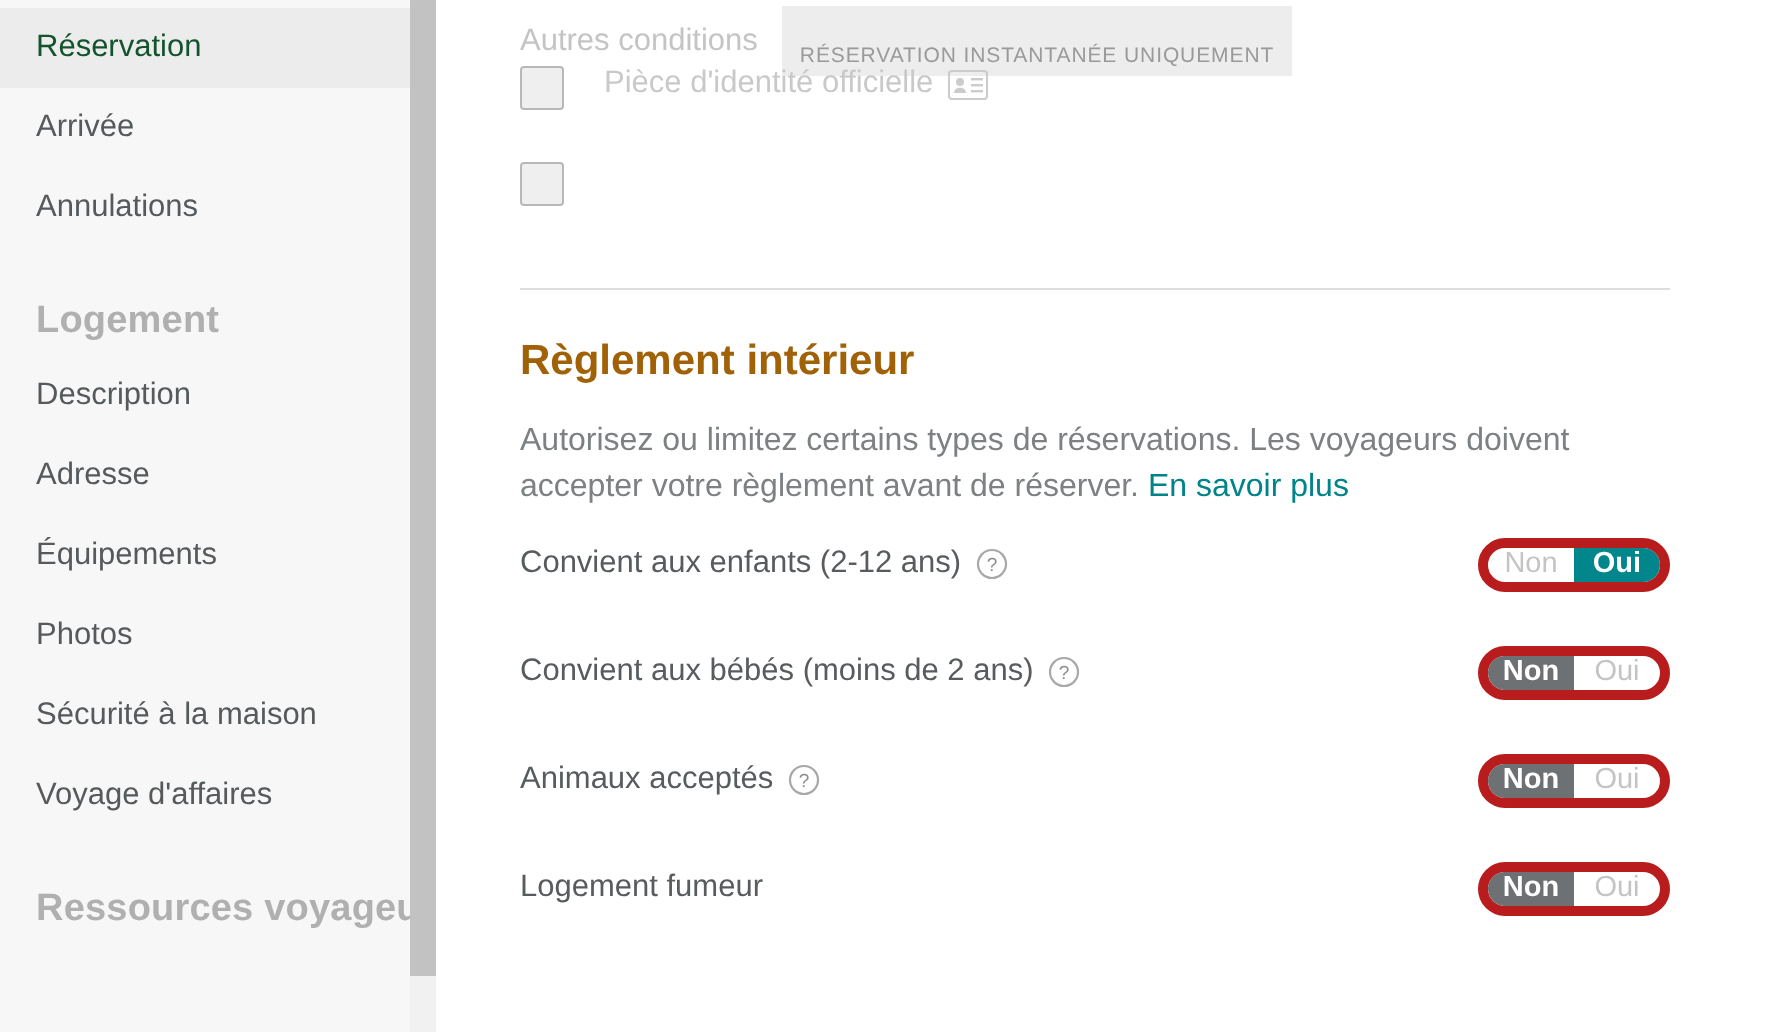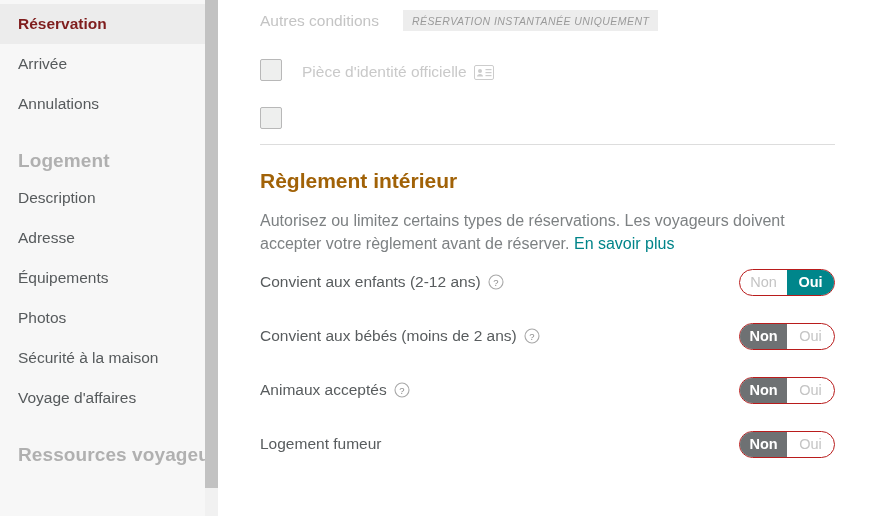--- a/index.html
+++ b/index.html
@@ -33,22 +33,22 @@
     display: flex;
     align-items: center;
     padding-left: 18px;
     font-size: 15.5px;
     color: #565a5c;
     cursor: pointer;
     white-space: nowrap;
   }
   .nav-item.active {
     background: #ececec;
-    color: #7f1d1d;
-    font-weight: bold;
+    color: #14532d;
+    font-weight: normal;
   }
   .nav-section {
     height: 40px;
     display: flex;
     align-items: flex-end;
     padding-left: 18px;
     padding-bottom: 6px;
     font-size: 19px;
     font-weight: bold;
     color: #b0b0b0;
@@ -86,39 +86,38 @@
   
   .cond-header {
     display: flex;
     align-items: center;
     height: 33px;
     padding-top: 8px;
   }
   .cond-title {
     font-size: 15.5px;
     color: #c4c4c4;
-    margin-right: 24px;
+    margin-right: 12px;
     white-space: nowrap;
   }
   .cond-badge {
     display: inline-flex;
     align-items: center;
     background: #ededed;
     color: #9a9a9a;
     font-size: 10.5px;
     letter-spacing: 0.45px;
-    padding: 5px 9px 4px 9px;
-    white-space: nowrap;
-    font-style: italic;
+    padding: 19px 9px 4px 9px;
+    white-space: nowrap;
   }
 
   
   .check-row {
     display: flex;
-    align-items: flex-end;
+    align-items: flex-start;
     height: 48px;
   }
   .checkbox {
     width: 22px; height: 22px;
     border: 1px solid #b8b8b8;
     background: #eeefee;
     border-radius: 2px;
     flex: 0 0 22px;
   }
   .check-label {
@@ -168,21 +167,21 @@
     font-size: 15.5px;
     color: #585c5e;
     display: flex;
     align-items: center;
     white-space: nowrap;
   }
   .toggle {
     display: flex;
     width: 96px;
     height: 27px;
-    border: 1px solid #b91c1c;
+    border: 5px solid #b91c1c;
     border-radius: 14px;
     overflow: hidden;
     background: #ffffff;
     flex: 0 0 96px;
     cursor: pointer;
   }
   .toggle-opt {
     flex: 1 1 50%;
     display: flex;
     align-items: center;

